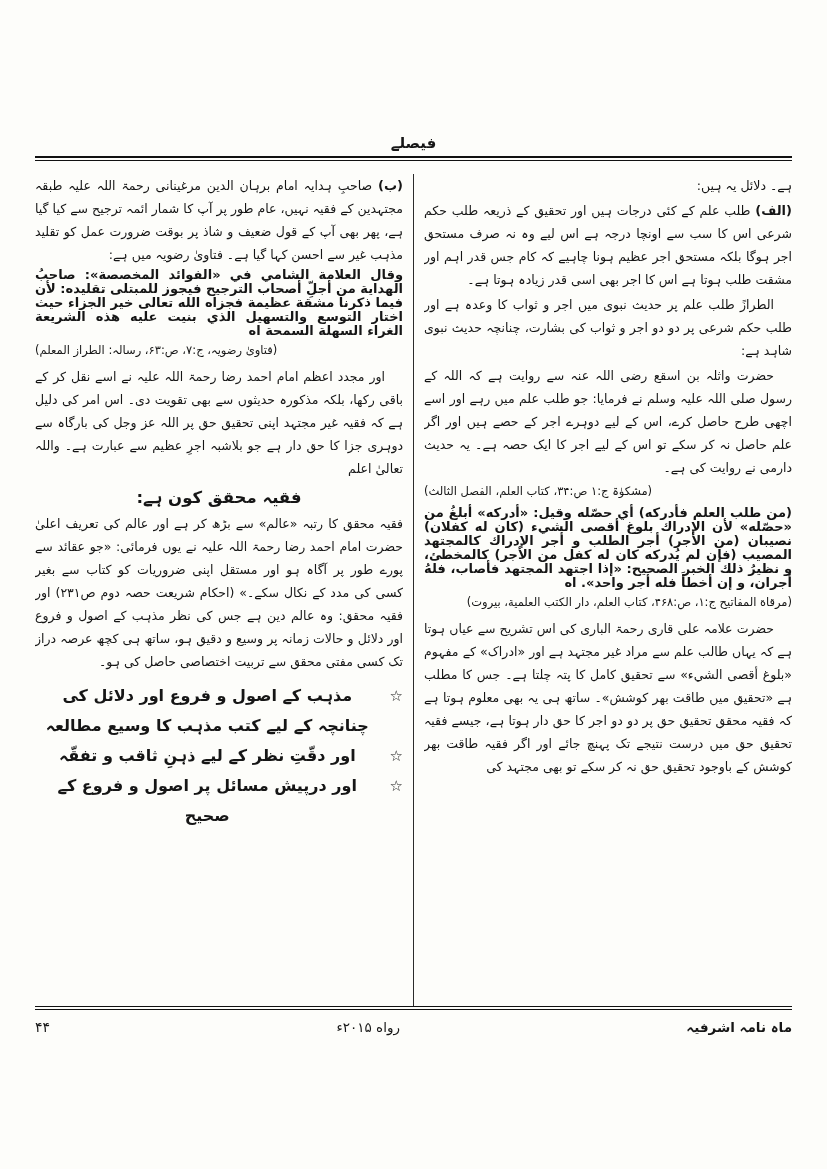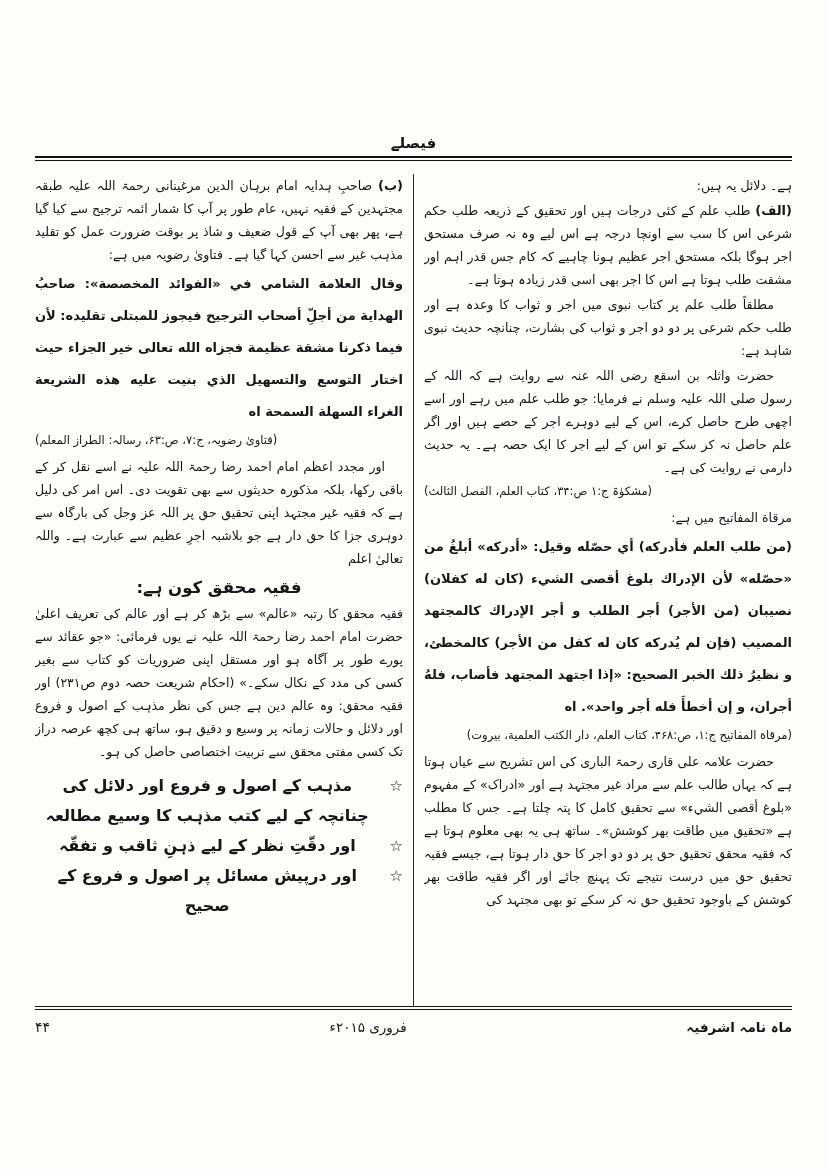--- a/index.html
+++ b/index.html
@@ -21,21 +21,21 @@
   .header-rule { height: 5px; border-top: 2.5px solid #111; border-bottom: 1px solid #111; }
   
   .columns {
     position: absolute; top: 174px; right: 35px; left: 35px; height: 833px;
     display: flex; gap: 10px; overflow: hidden;
   }
   .col { flex: 1 1 0; overflow: hidden; text-align: justify; }
   .col-divider { width: 1px; background: #2b2b2b; }
   p.urdu   { font-size: 12.5px; line-height: 23px; margin: 0 0 2px 0; }
   p.urdu.indent { text-indent: 18px; }
-  p.arabic { font-size: 13px; line-height: 32px; font-weight: bold; margin: 2px 0 2px 0; }
+  p.arabic { font-size: 13px; line-height: 14px; font-weight: bold; margin: 2px 0 2px 0; }
   p.reference { font-size: 11.5px; line-height: 21px; margin: 0 0 4px 0; text-align: left; }
   p.reference.right { text-align: right; }
   .label-bold { font-weight: bold; font-size: 13px; }
   .lead-in { margin-top: 2px; }
   h2.section-heading {
     text-align: center; font-size: 16.5px; font-weight: bold;
     margin: 8px 0 5px 0;
   }
   .star-list { list-style: none; margin: 8px 0 0 0; padding: 0; }
   .star-item {
@@ -63,24 +63,23 @@
   </header>
 
   <main class="columns">
 
     <section class="col col-right">
       <p class="urdu">ہے۔ دلائل یہ ہیں:</p>
       <p class="urdu">
         <span class="label-bold">(الف)</span>
         <span>طلب علم کے کئی درجات ہیں اور تحقیق کے ذریعہ طلب حکم شرعی اس کا سب سے اونچا درجہ ہے اس لیے وہ نہ صرف مستحق اجر ہوگا بلکہ مستحق اجر عظیم ہونا چاہیے کہ کام جس قدر اہم اور مشقت طلب ہوتا ہے اس کا اجر بھی اسی قدر زیادہ ہوتا ہے۔</span>
       </p>
-      <p class="urdu indent">مطلقاً طلب علم پر كتاب نبوی میں اجر و ثواب کا وعدہ ہے اور طلب حکم شرعی پر دو دو اجر و ثواب کی بشارت، چنانچہ حدیث نبوی شاہد ہے:</p>
+      <p class="urdu indent">الطرازً طلب علم پر حدیث نبوی میں اجر و ثواب کا وعدہ ہے اور طلب حکم شرعی پر دو دو اجر و ثواب کی بشارت، چنانچہ حدیث نبوی شاہد ہے:</p>
       <p class="urdu indent">حضرت واثلہ بن اسقع رضی اللہ عنہ سے روایت ہے کہ اللہ کے رسول صلی اللہ علیہ وسلم نے فرمایا: جو طلب علم میں رہے اور اسے اچھی طرح حاصل کرے، اس کے لیے دوہرے اجر کے حصے ہیں اور اگر علم حاصل نہ کر سکے تو اس کے لیے اجر کا ایک حصہ ہے۔ یہ حدیث دارمی نے روایت کی ہے۔</p>
       <p class="reference">(مشکوٰۃ ج:۱ ص:۳۴، کتاب العلم، الفصل الثالث)</p>
-      <p class="urdu lead-in">مرقاة المفاتيح میں ہے:</p>
       <p class="arabic">(من طلب العلم فأدركه) أي حصّله وقيل: «أدركه» أبلغُ من «حصّله» لأن الإدراك بلوغ أقصى الشيء (كان له كفلان) نصيبان (من الأجر) أجر الطلب و أجر الإدراك كالمجتهد المصيب (فإن لم يُدركه كان له كفل من الأجر) كالمخطئ، و نظيرُ ذلك الخبر الصحيح: «إذا اجتهد المجتهد فأصاب، فلهُ أجران، و إن أخطأَ فله أجر واحد». اه</p>
       <p class="reference right">(مرقاة المفاتيح ج:۱، ص:۴۶۸، كتاب العلم، دار الكتب العلمية، بيروت)</p>
       <p class="urdu indent">حضرت علامہ علی قاری رحمۃ الباری کی اس تشریح سے عیاں ہوتا ہے کہ یہاں طالب علم سے مراد غیر مجتہد ہے اور «ادراک» کے مفہوم «بلوغ أقصى الشيء» سے تحقیق کامل کا پتہ چلتا ہے۔ جس کا مطلب ہے «تحقیق میں طاقت بھر کوشش»۔ ساتھ ہی یہ بھی معلوم ہوتا ہے کہ فقیہ محقق تحقیق حق پر دو دو اجر کا حق دار ہوتا ہے، جیسے فقیہ تحقیق حق میں درست نتیجے تک پہنچ جائے اور اگر فقیہ طاقت بھر کوشش کے باوجود تحقیق حق نہ کر سکے تو بھی مجتہد کی</p>
     </section>
 
     <div class="col-divider"></div>
 
     <section class="col col-left">
       <p class="urdu">
         <span class="label-bold">(ب)</span>
@@ -106,18 +105,18 @@
         </li>
       </ul>
     </section>
 
   </main>
 
   <footer class="page-footer">
     <div class="footer-rule"></div>
     <div class="footer-row">
       <span class="footer-magazine">ماہ نامہ اشرفیہ</span>
-      <span class="footer-date">فروری ۲۰۱۵ء</span>
+      <span class="footer-date">رواه ۲۰۱۵ء</span>
       <span class="footer-page-number">۴۴</span>
     </div>
   </footer>
 
 </div>
 
 </body></html>

